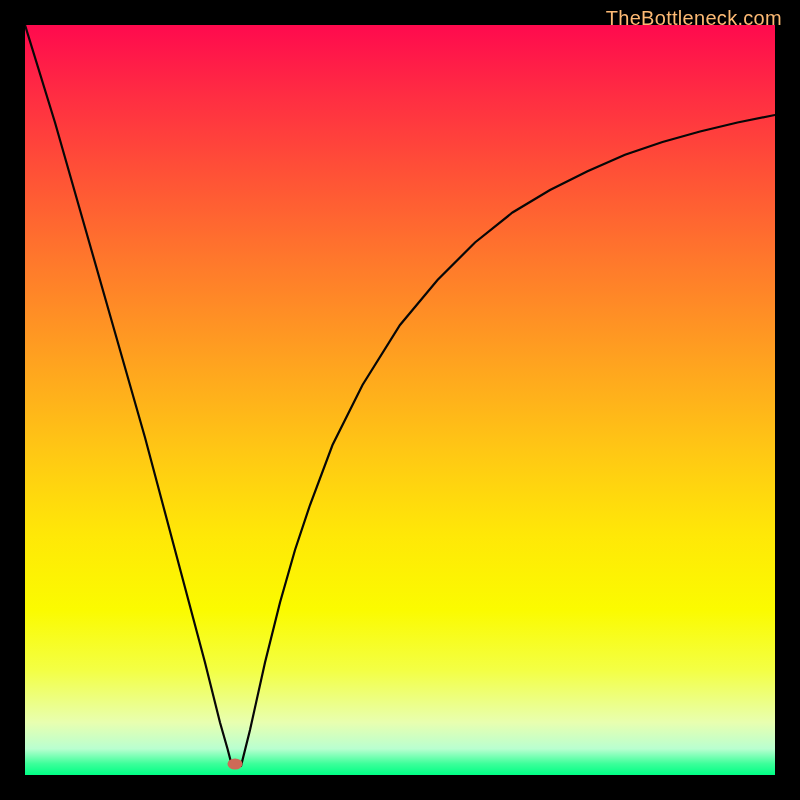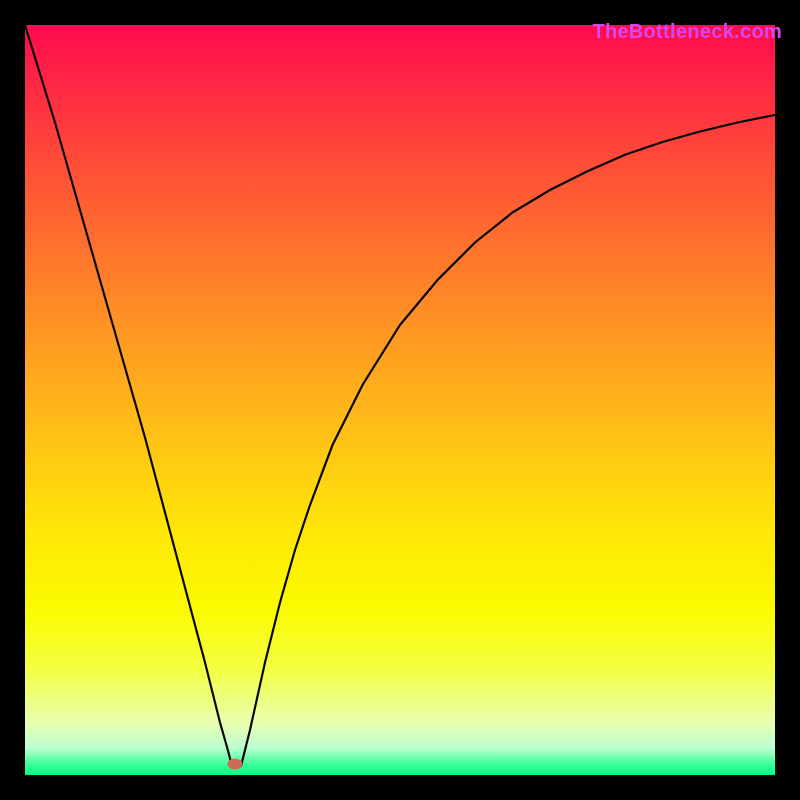--- a/index.html
+++ b/index.html
@@ -12,25 +12,25 @@
     font-family: Arial, Helvetica, sans-serif;
   }
   .frame {
     position: relative;
     width: 800px;
     height: 800px;
     background: #000;
   }
   .watermark {
     position: absolute;
-    top: 20px;
+    top: 7px;
     right: 18px;
-    color: #d946ef;
+    color: #fdba74;
     font-size: 20px;
-    font-weight: 700;
+    font-weight: 400;
     letter-spacing: 0.3px;
     user-select: none;
     z-index: 20;
   }
   .plot-area {
     position: absolute;
     left: 25px;
     top: 25px;
     width: 750px;
     height: 750px;

